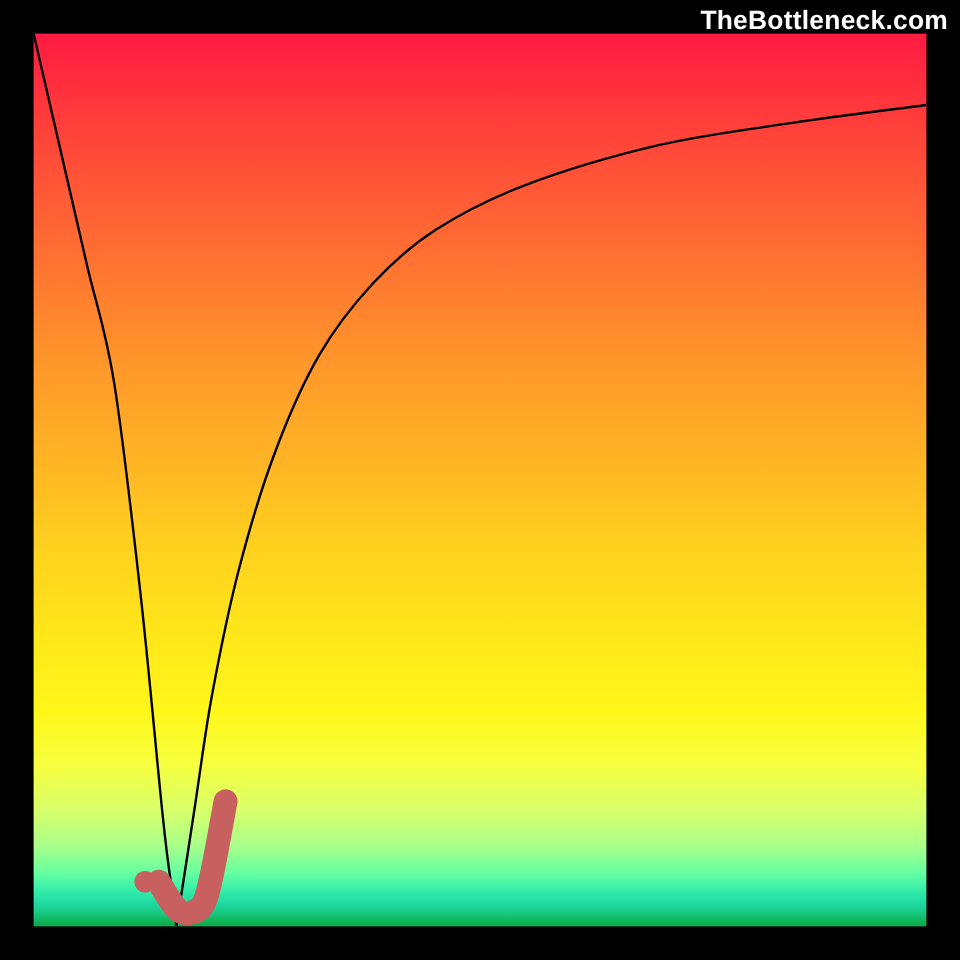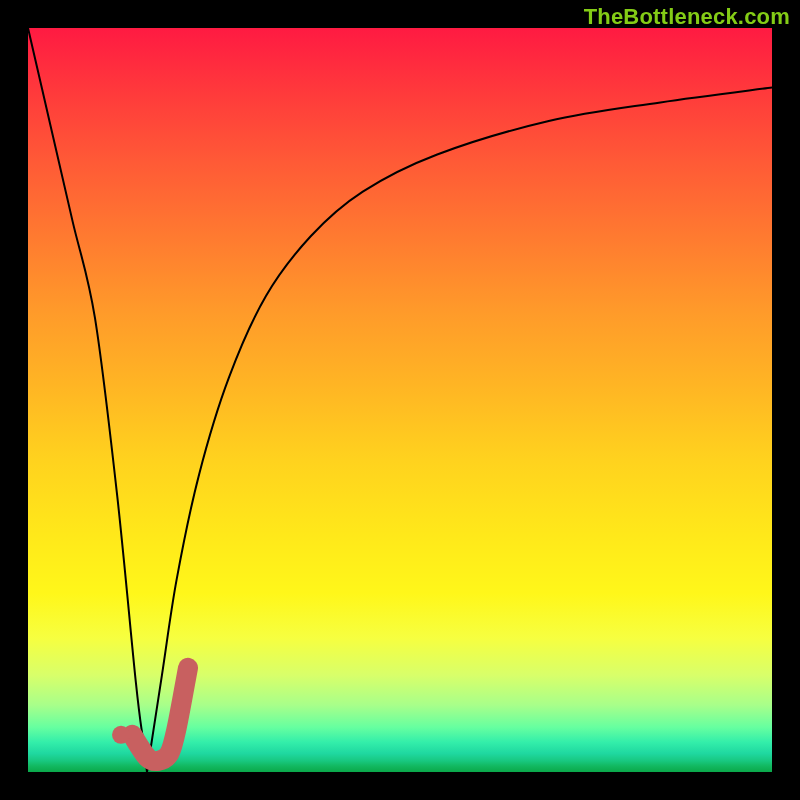--- a/index.html
+++ b/index.html
@@ -40,21 +40,21 @@
       #33eeaa 96%,
       #1fd8a0 97.5%,
       #18c880 98.5%,
       #12b860 99.2%,
       #0aa84a 100%);
   }
   .watermark {
     position: absolute;
     top: 4px;
     right: 10px;
-    color: #84cc16;
+    color: #ffffff;
     font-size: 22px;
     font-weight: 600;
     letter-spacing: 0.2px;
     user-select: none;
   }
   svg.curves {
     position: absolute;
     top: 0; left: 0;
     width: 744px; height: 744px;
   }

